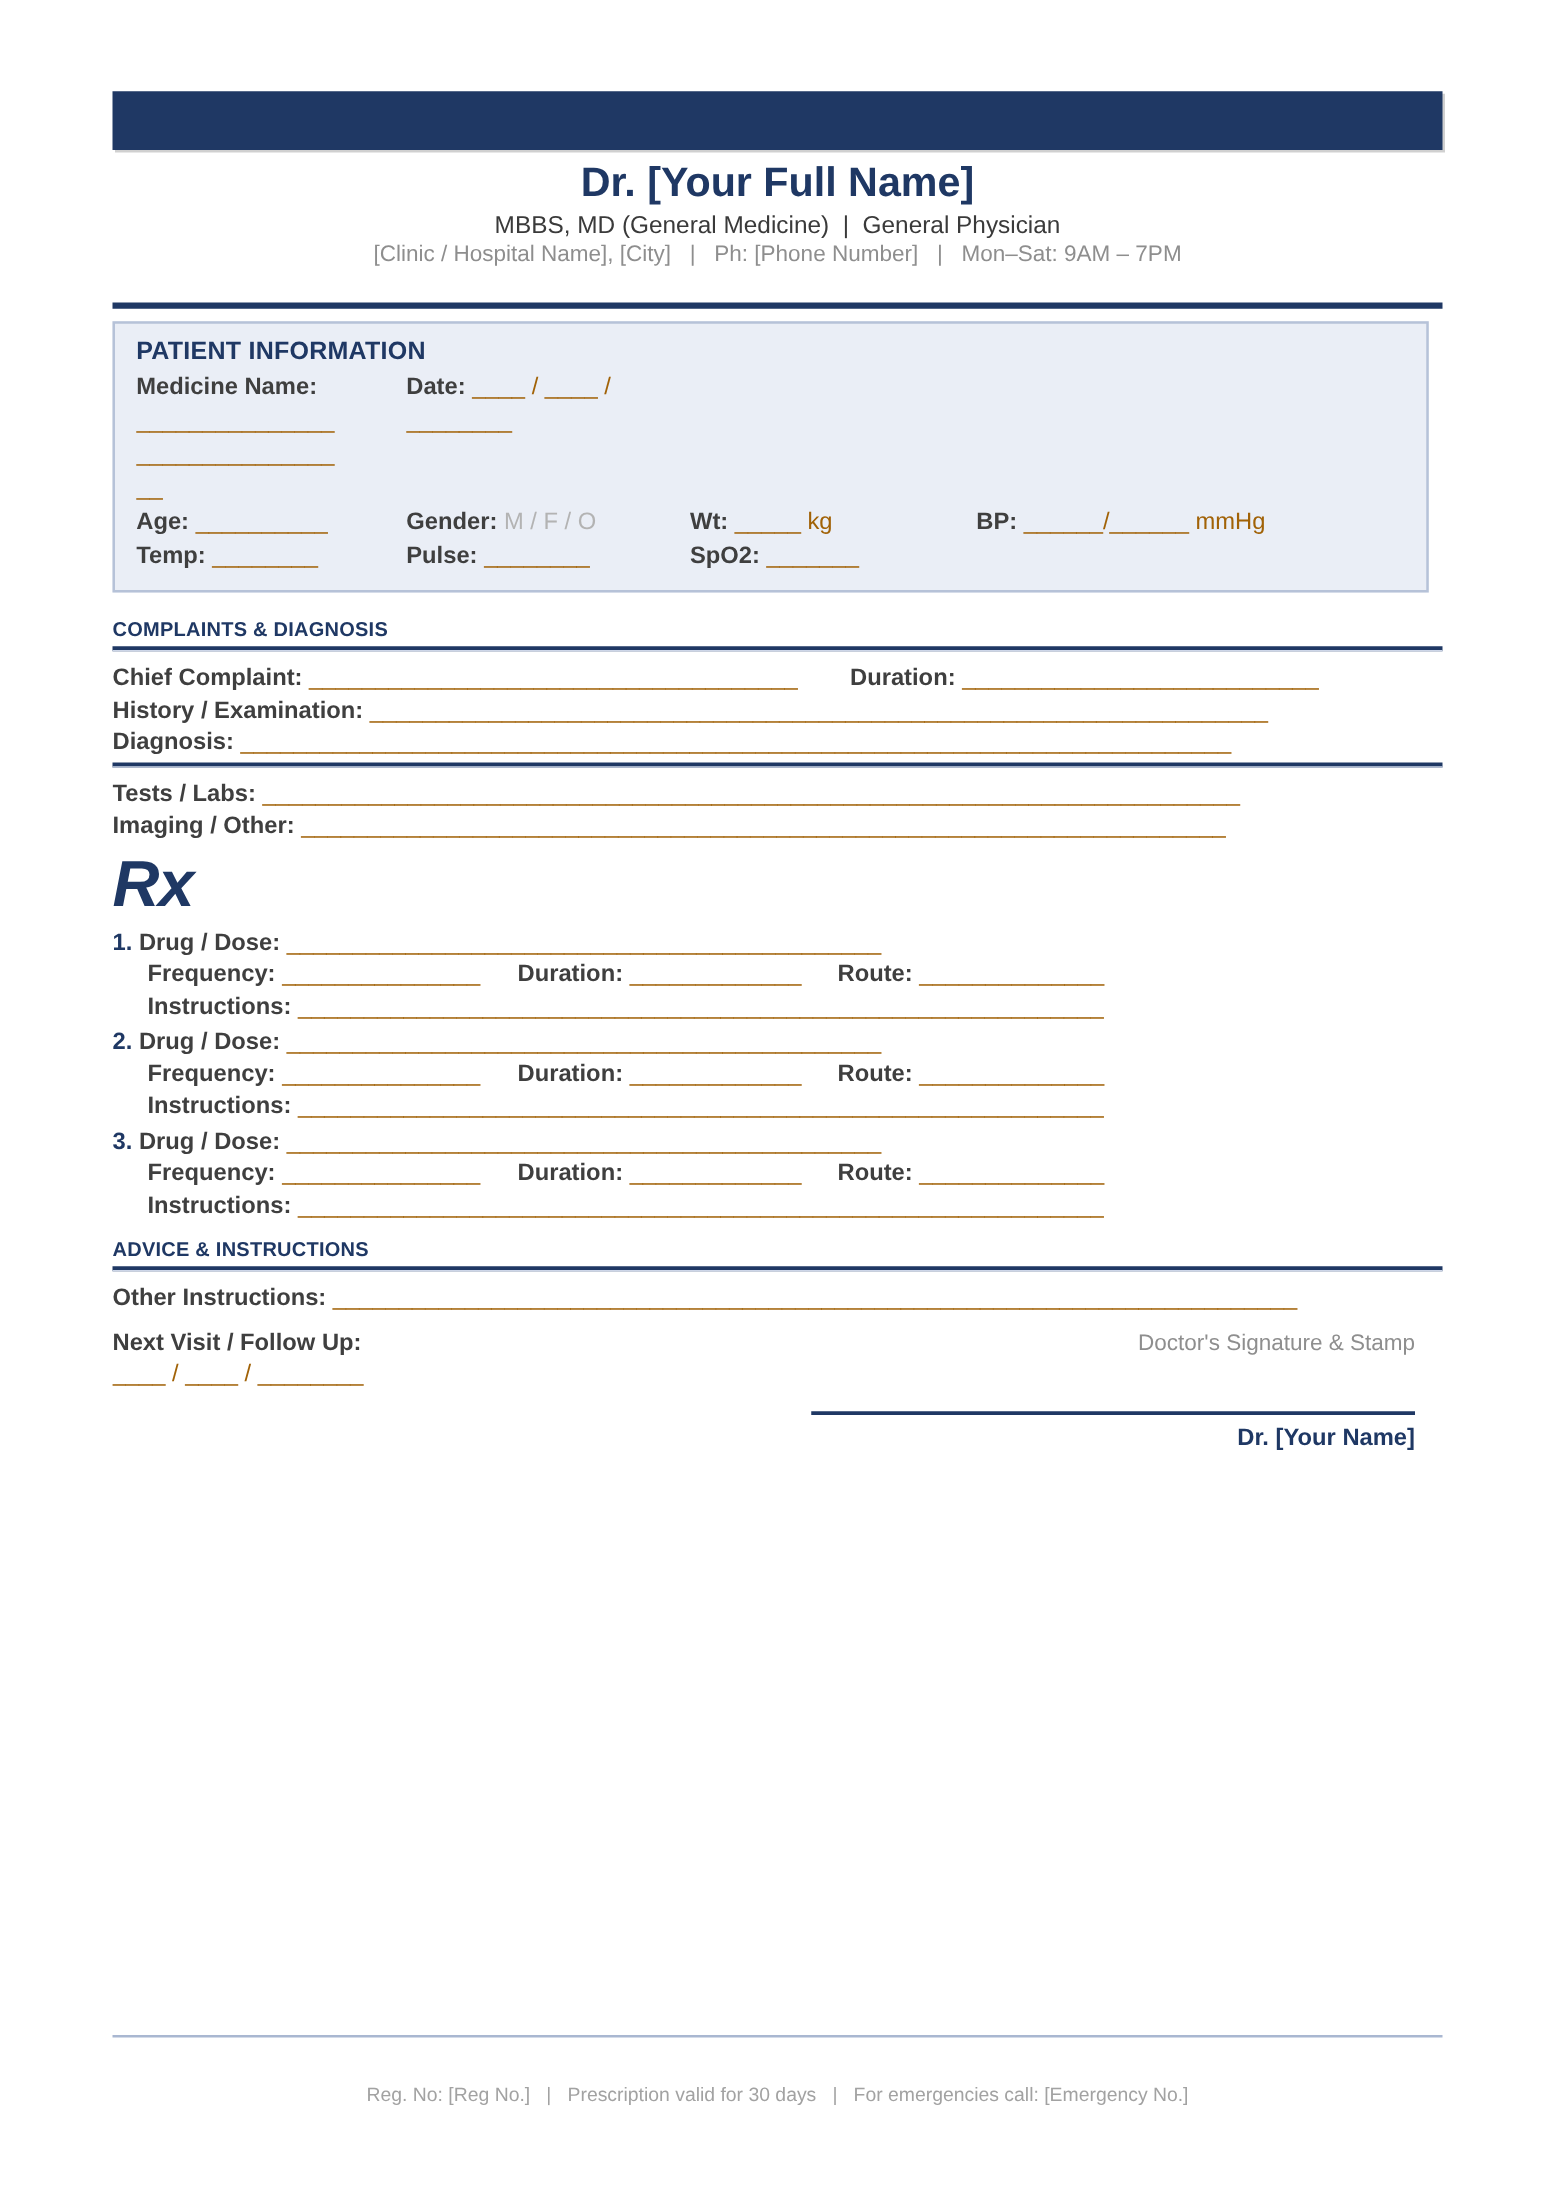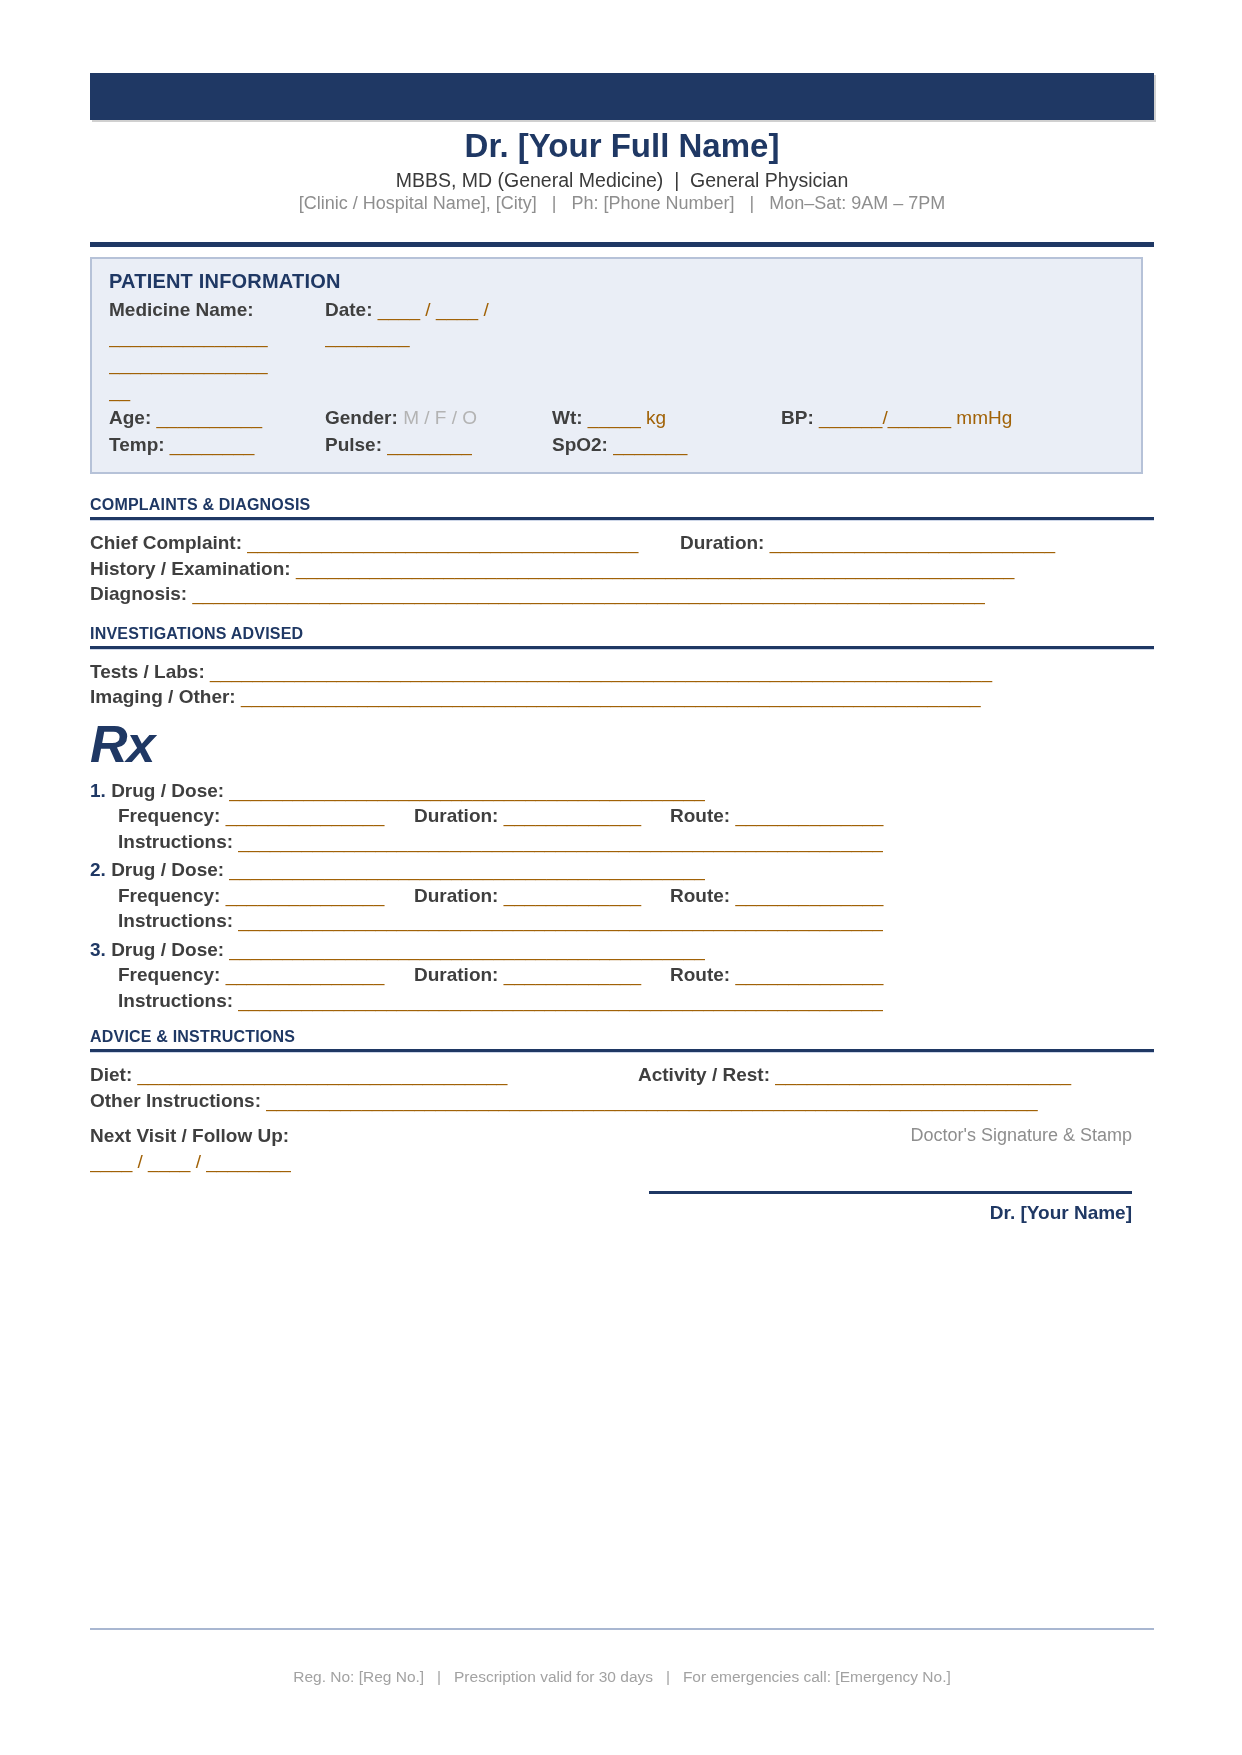--- a/index.html
+++ b/index.html
@@ -155,21 +155,20 @@
   <div class="sec-rule"></div>
   <div class="rows">
     <div class="row split">
       <div class="cc"><span class="lbl">Chief Complaint:</span><span class="u"> _____________________________________</span></div>
       <div class="cd"><span class="lbl">Duration:</span><span class="u"> ___________________________</span></div>
     </div>
     <div class="row"><span class="lbl">History / Examination:</span><span class="u"> ____________________________________________________________________</span></div>
     <div class="row"><span class="lbl">Diagnosis:</span><span class="u"> ___________________________________________________________________________</span></div>
   </div>
 
-  <div class="sec-hd tight">INVESTIGATIONS ADVISED</div>
   <div class="sec-rule"></div>
   <div class="rows">
     <div class="row"><span class="lbl">Tests / Labs:</span><span class="u"> __________________________________________________________________________</span></div>
     <div class="row"><span class="lbl">Imaging / Other:</span><span class="u"> ______________________________________________________________________</span></div>
   </div>
 
   <div class="rx">Rx</div>
 
   <div class="drug">
     <div class="row"><span class="num">1.</span> <span class="lbl">Drug / Dose:</span><span class="u"> _____________________________________________</span></div>
@@ -197,24 +196,20 @@
       <div class="c1"><span class="lbl">Frequency:</span><span class="u"> _______________</span></div>
       <div class="c2"><span class="lbl">Duration:</span><span class="u"> _____________</span></div>
       <div class="c3"><span class="lbl">Route:</span><span class="u"> ______________</span></div>
     </div>
     <div class="row instr"><span class="lbl">Instructions:</span><span class="u"> _____________________________________________________________</span></div>
   </div>
 
   <div class="sec-hd adv">ADVICE &amp; INSTRUCTIONS</div>
   <div class="sec-rule"></div>
   <div class="rows">
-    <div class="row split">
-      <div class="ca"><span class="lbl">Diet:</span><span class="u"> ___________________________________</span></div>
-      <div class="cb"><span class="lbl">Activity / Rest:</span><span class="u"> ____________________________</span></div>
-    </div>
     <div class="row"><span class="lbl">Other Instructions:</span><span class="u"> _________________________________________________________________________</span></div>
   </div>
 
   <div class="bottom">
     <div class="nv">
       <div class="row lbl">Next Visit / Follow Up:</div>
       <div class="row u">____ / ____ / ________</div>
     </div>
     <div class="sigcol">
       <div class="sig-cap">Doctor's Signature &amp; Stamp</div>

